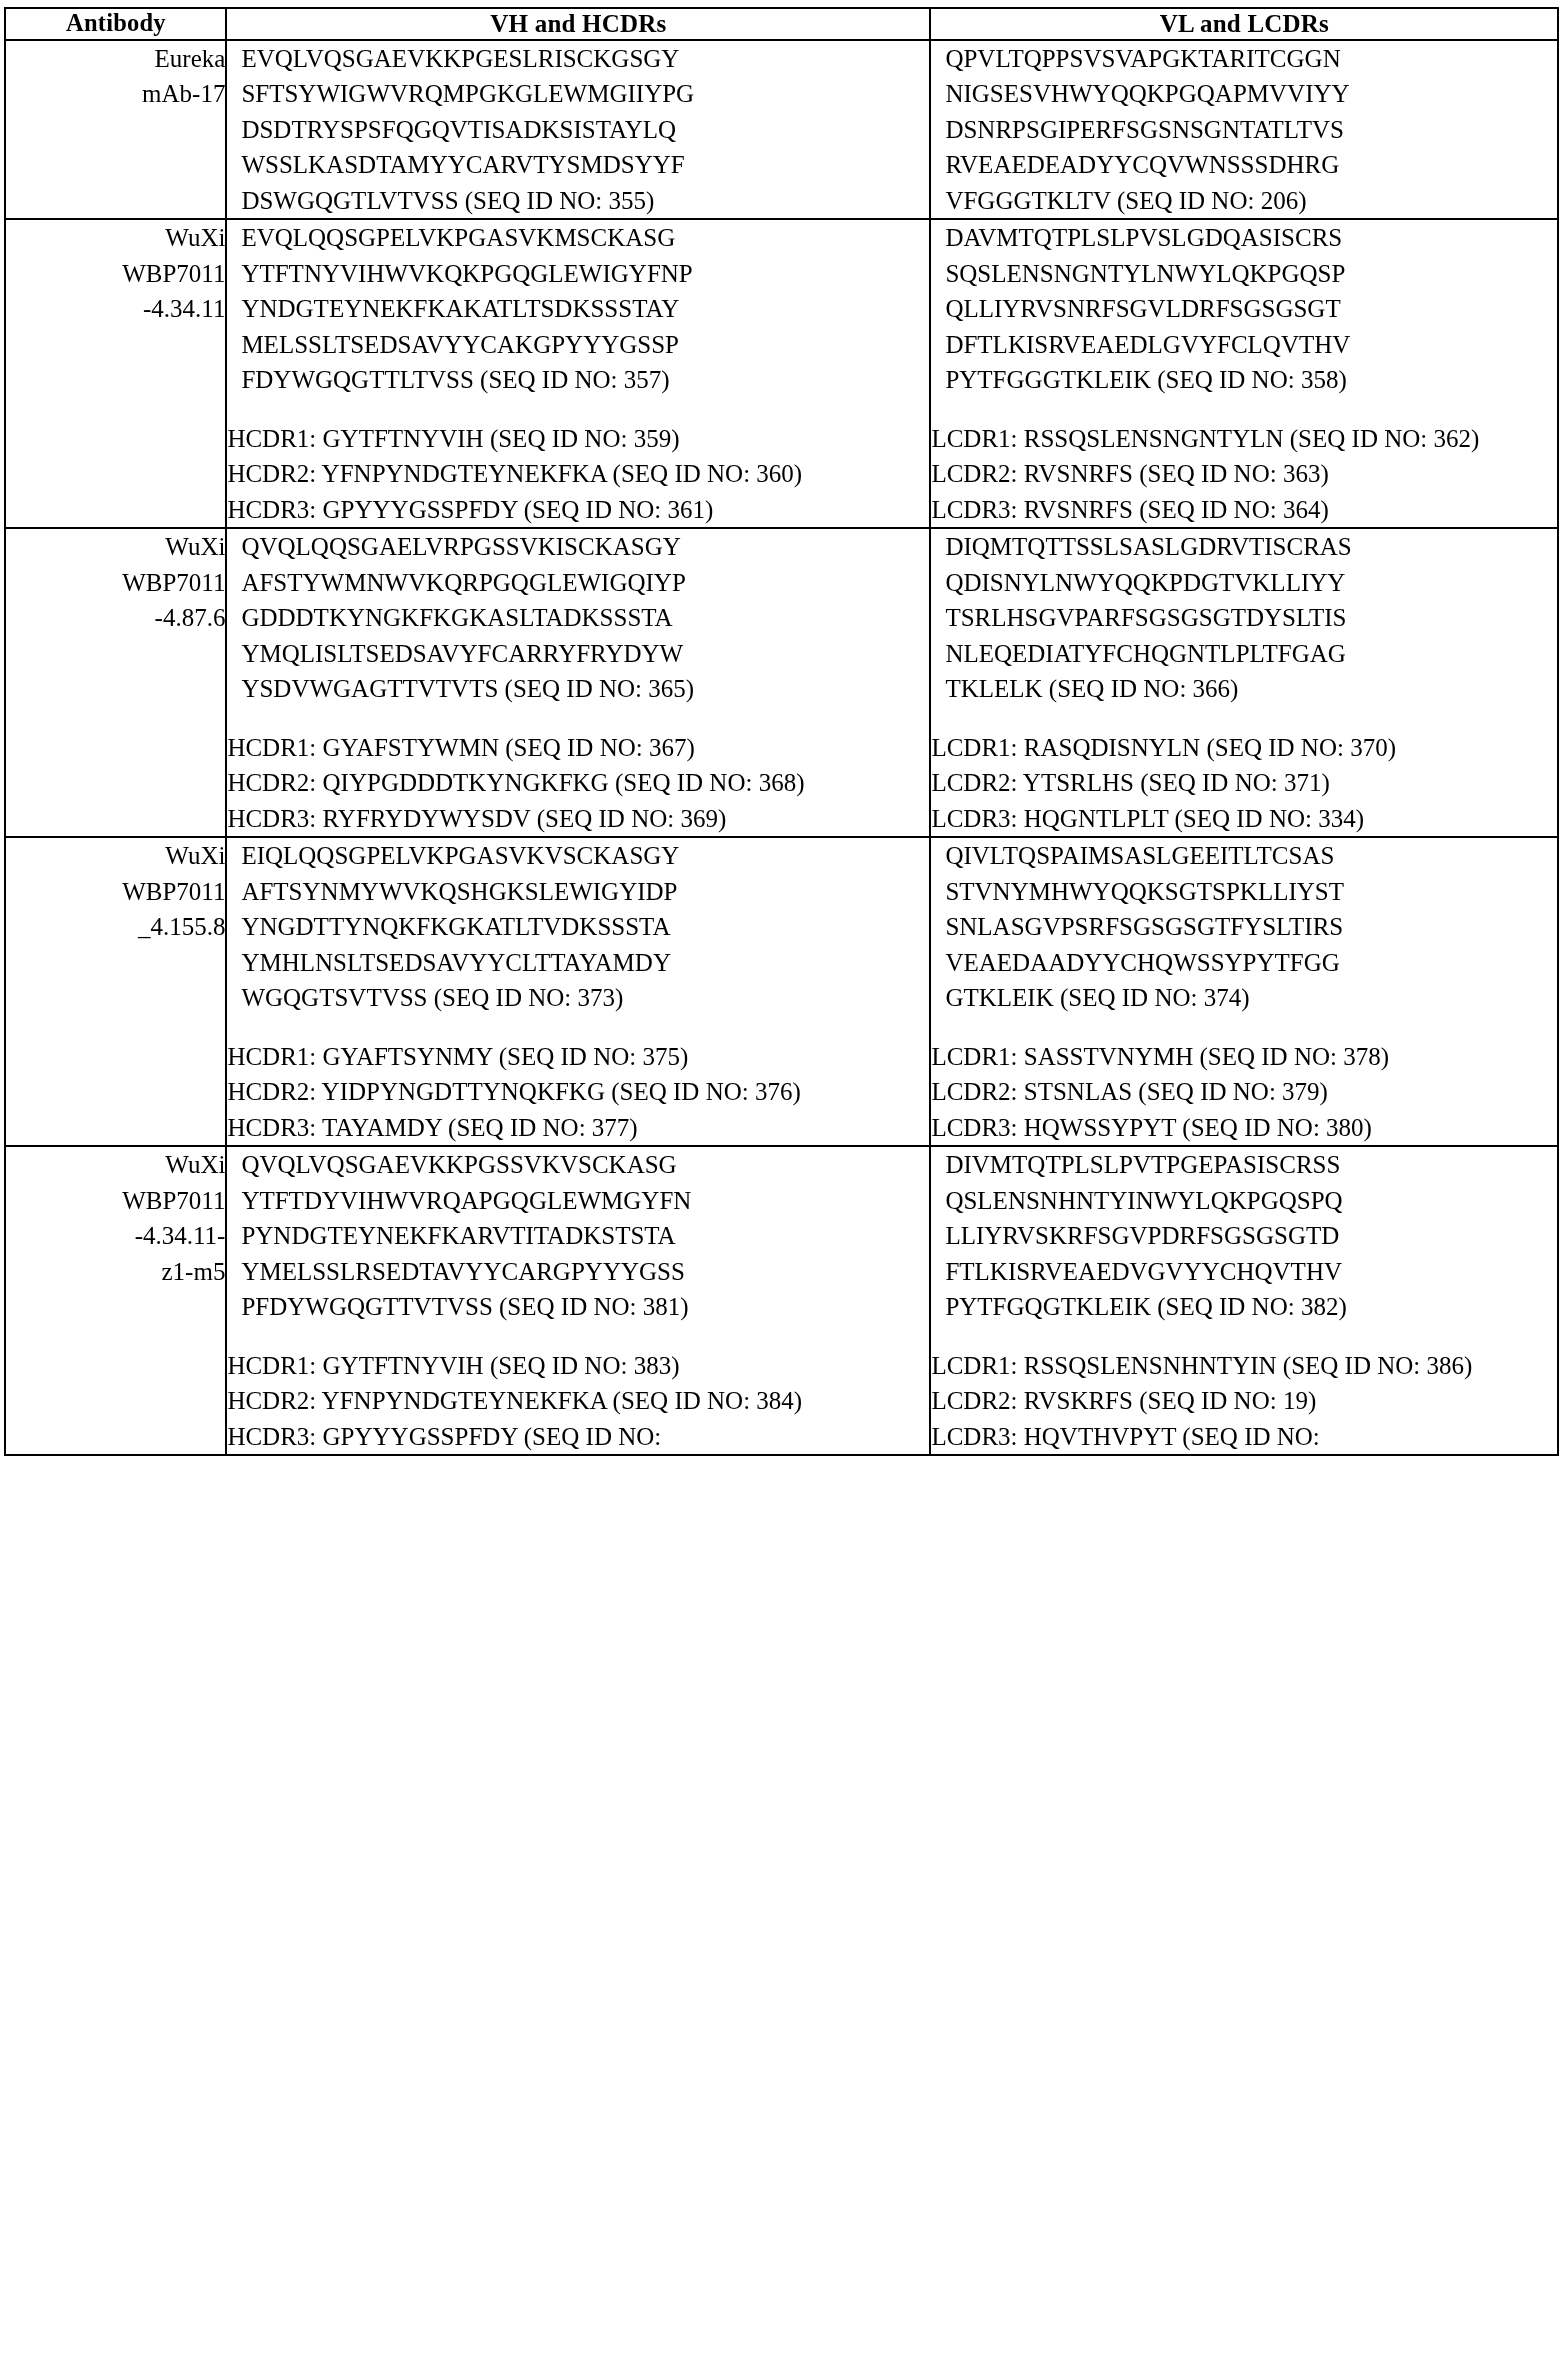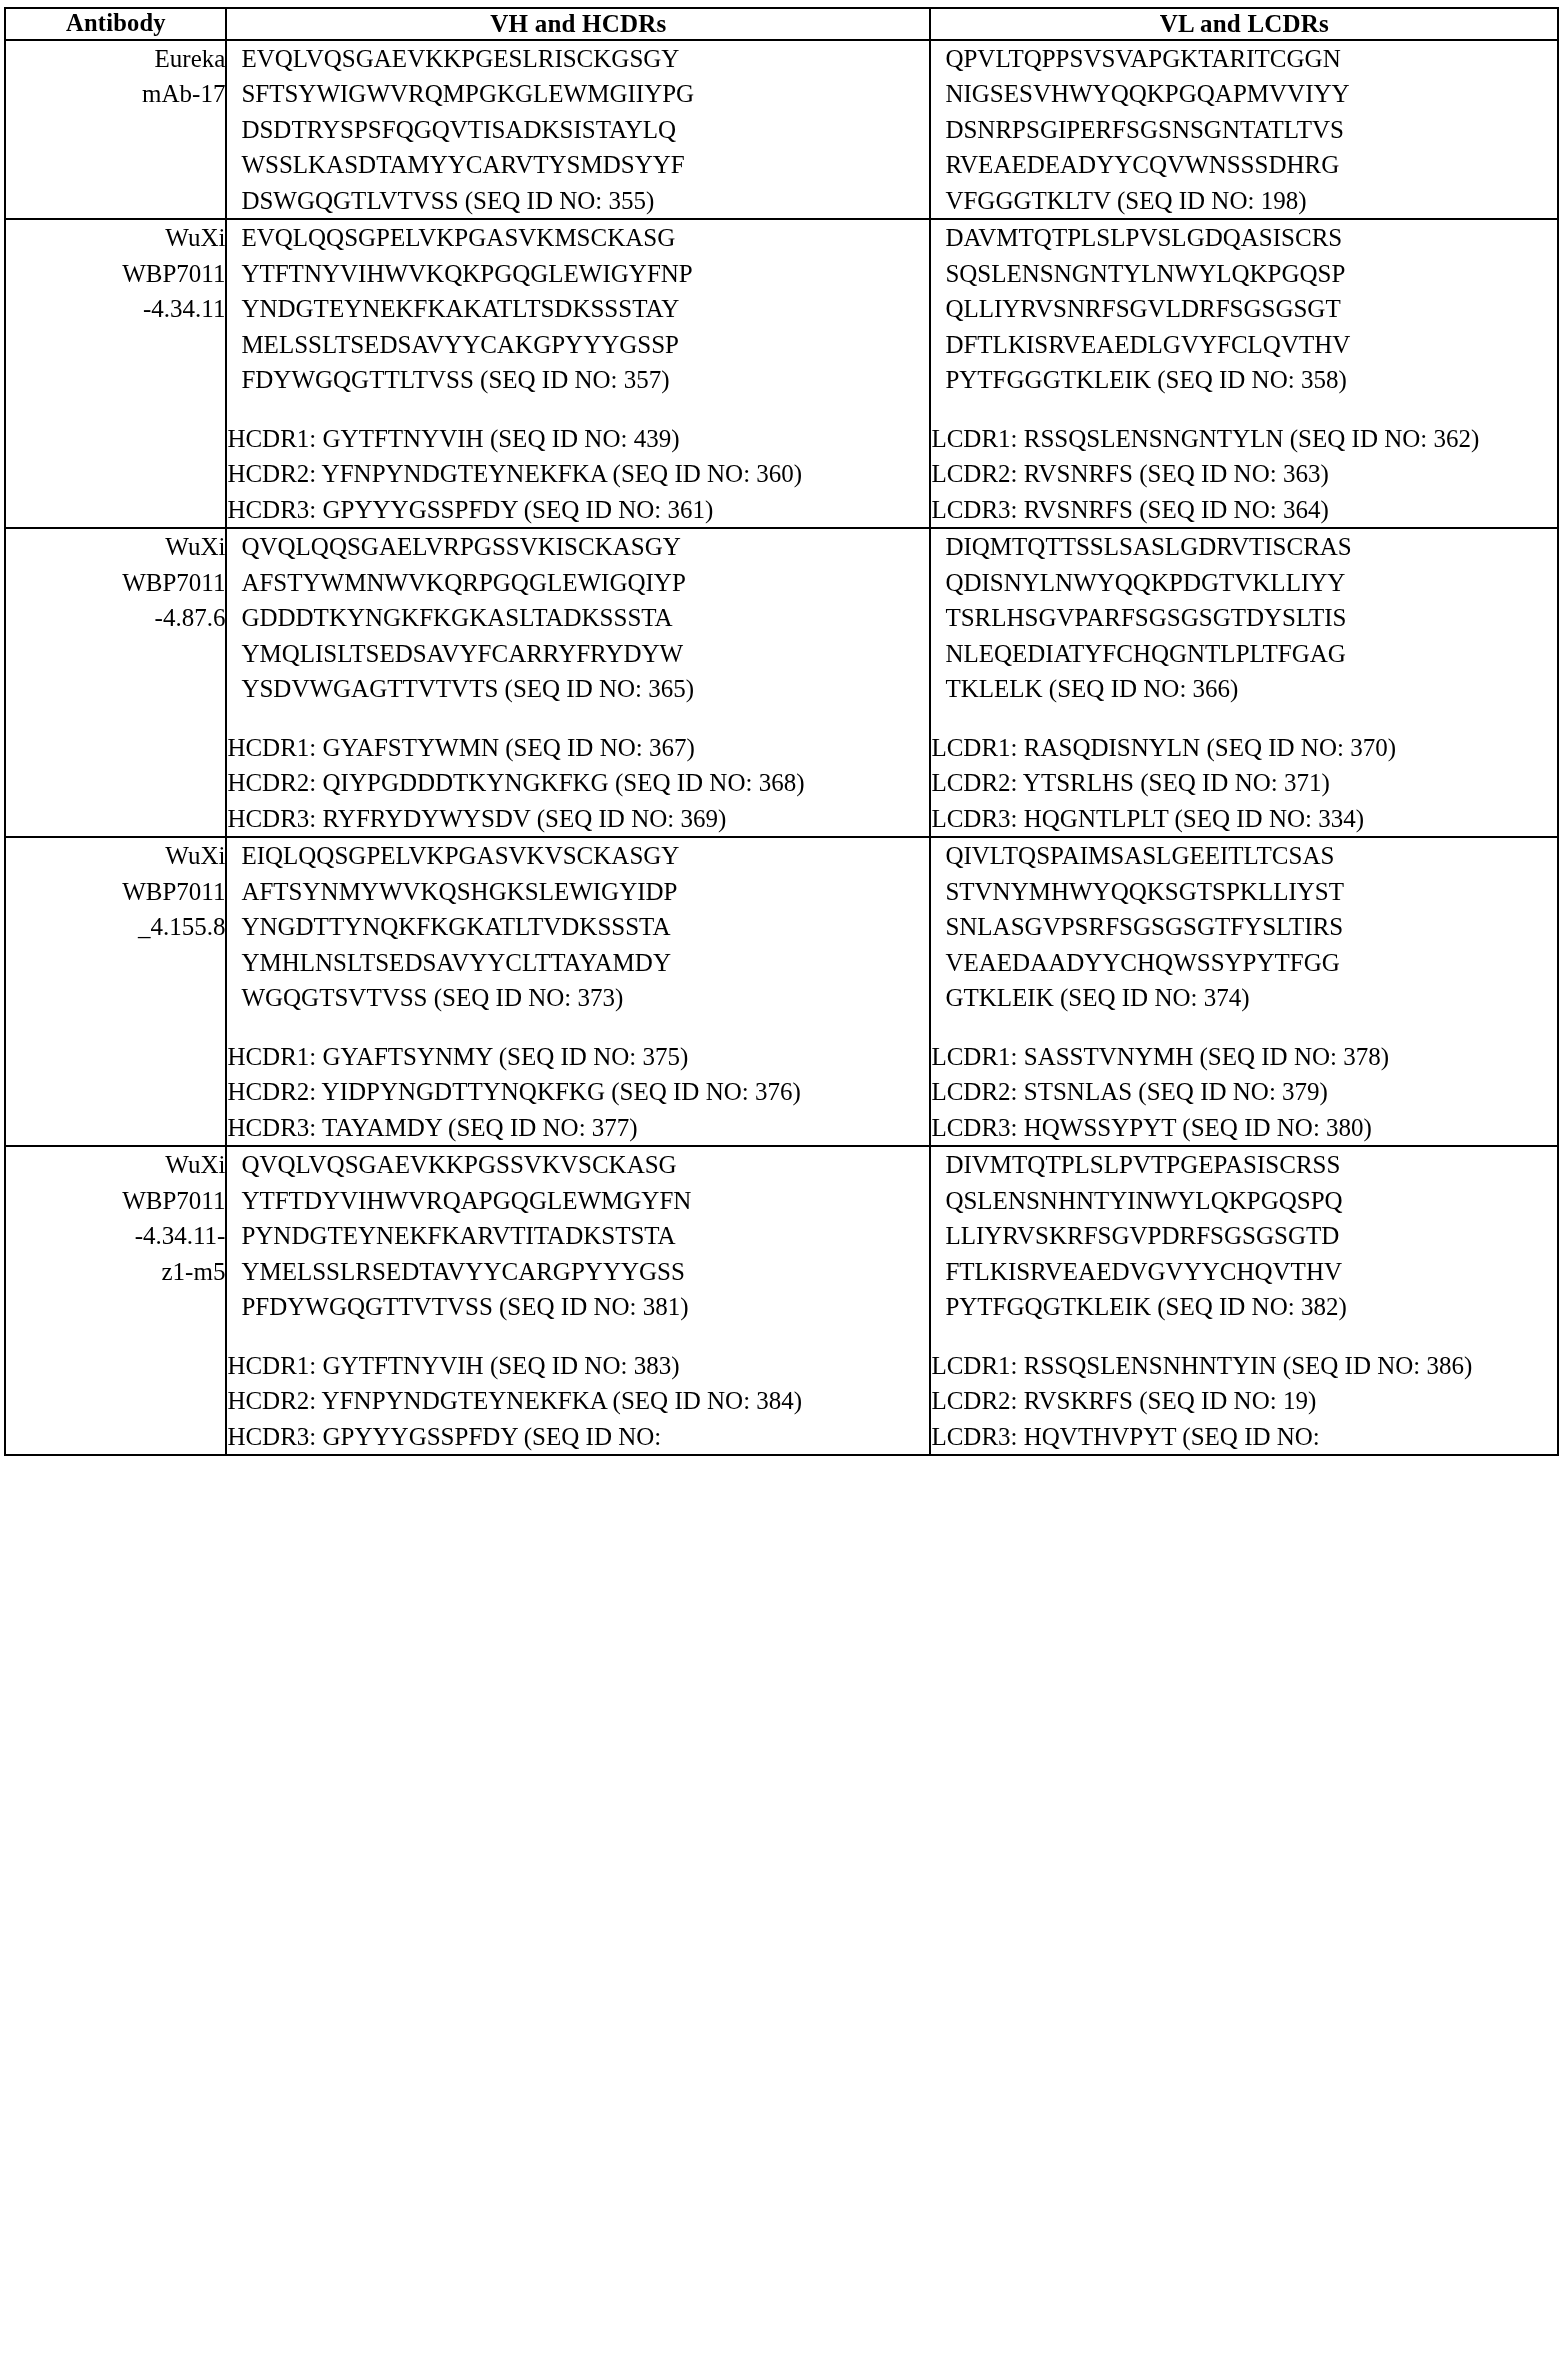--- a/index.html
+++ b/index.html
@@ -106,37 +106,37 @@
 SFTSYWIGWVRQMPGKGLEWMGIIYPG
 DSDTRYSPSFQGQVTISADKSISTAYLQ
 WSSLKASDTAMYYCARVTYSMDSYYF
 DSWGQGTLVTVSS (SEQ ID NO: 355)</div>
         </td>
         <td class="seq-cell">
           <div class="seq-block">QPVLTQPPSVSVAPGKTARITCGGN
 NIGSESVHWYQQKPGQAPMVVIYY
 DSNRPSGIPERFSGSNSGNTATLTVS
 RVEAEDEADYYCQVWNSSSDHRG
-VFGGGTKLTV (SEQ ID NO: 198)</div>
+VFGGGTKLTV (SEQ ID NO: 206)</div>
         </td>
       </tr>
 
       <tr>
         <td class="antibody-cell">
           <span class="name-line">WuXi
 WBP7011
 -4.34.11</span>
         </td>
         <td class="seq-cell">
           <div class="seq-block">EVQLQQSGPELVKPGASVKMSCKASG
 YTFTNYVIHWVKQKPGQGLEWIGYFNP
 YNDGTEYNEKFKAKATLTSDKSSSTAY
 MELSSLTSEDSAVYYCAKGPYYYGSSP
 FDYWGQGTTLTVSS (SEQ ID NO: 357)</div>
-          <div class="cdr-line first-cdr">HCDR1: GYTFTNYVIH (SEQ ID NO: 439)</div>
+          <div class="cdr-line first-cdr">HCDR1: GYTFTNYVIH (SEQ ID NO: 359)</div>
           <div class="cdr-line">HCDR2: YFNPYNDGTEYNEKFKA (SEQ ID NO: 360)</div>
           <div class="cdr-line">HCDR3: GPYYYGSSPFDY (SEQ ID NO: 361)</div>
         </td>
         <td class="seq-cell">
           <div class="seq-block">DAVMTQTPLSLPVSLGDQASISCRS
 SQSLENSNGNTYLNWYLQKPGQSP
 QLLIYRVSNRFSGVLDRFSGSGSGT
 DFTLKISRVEAEDLGVYFCLQVTHV
 PYTFGGGTKLEIK (SEQ ID NO: 358)</div>
           <div class="cdr-line first-cdr">LCDR1: RSSQSLENSNGNTYLN (SEQ ID NO: 362)</div>

